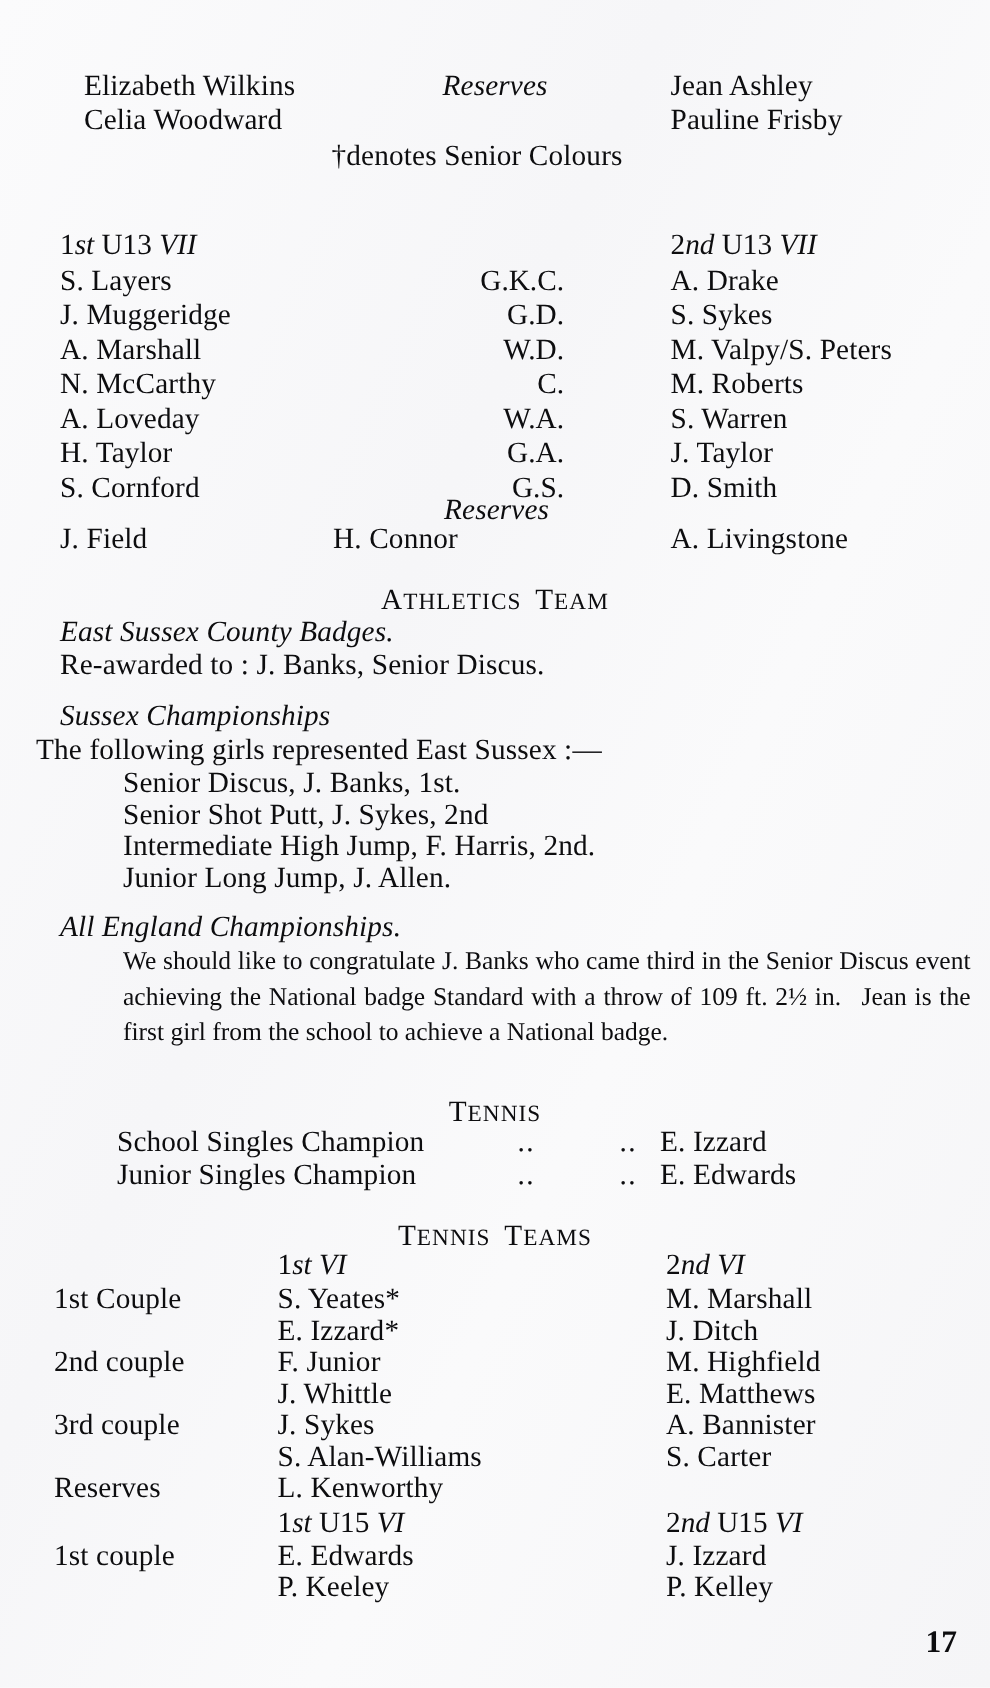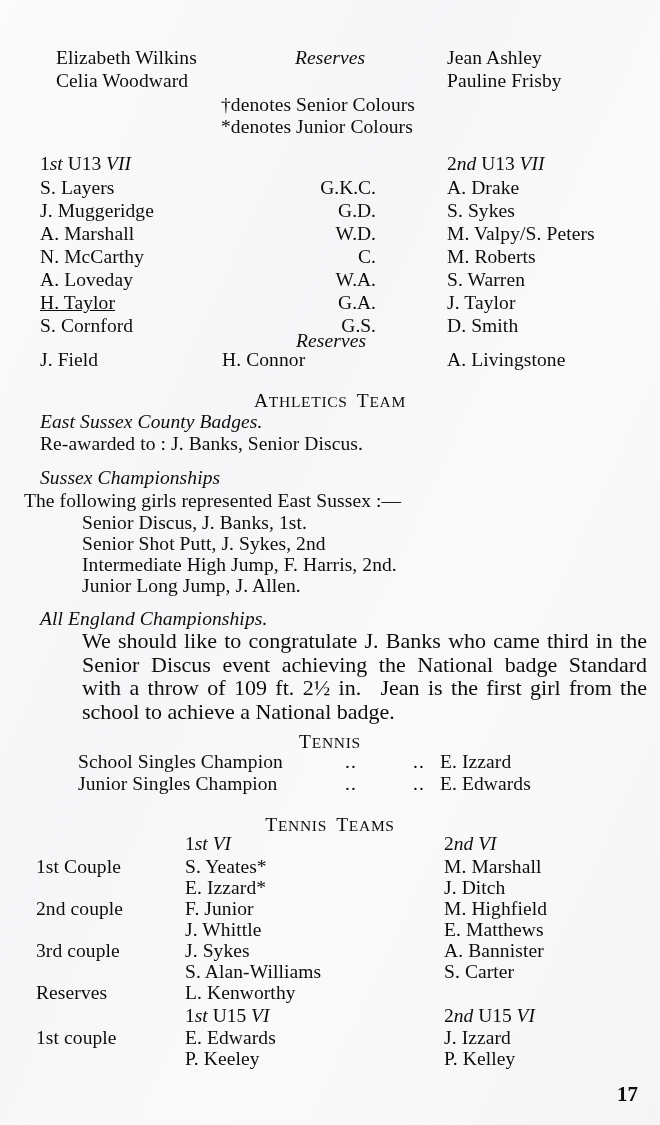--- a/index.html
+++ b/index.html
@@ -64,21 +64,21 @@
     right: 22px;
     bottom: 18px;
     font-size: 21px;
     font-weight: bold;
   }
 
   .para {
     position: absolute;
     left: 82px;
     width: 565px;
-    font-size: 22px;
+    font-size: 17px;
     line-height: 23.5px;
     text-align: justify;
     white-space: normal;
   }
 
   .indent { left: 82px; }
 
   .hdr-line { font-size: 19.5px; line-height: 23px; }
 </style>
 </head>
@@ -88,21 +88,20 @@
 
   <div class="abs nm col-left" style="top:69px;">Celia Woodward</div>
   <div class="abs nm col-left" style="top:46px;">Elizabeth Wilkins</div>
 
   <div class="abs nm ital" style="top:46px; left:295px;">Reserves</div>
 
   <div class="abs nm col-right" style="top:46px;">Jean Ashley</div>
   <div class="abs nm col-right" style="top:69px;">Pauline Frisby</div>
 
   <div class="abs nm" style="top:93px; left:221px;">†denotes Senior Colours</div>
-  <div class="abs nm" style="top:115px; left:221px;">*denotes Junior Colours</div>
 
   <div class="abs hdr-line" style="top:152px; left:40px;">
     <span>1</span><span class="ital">st</span>
     <span>U13</span>
     <span class="ital">VII</span>
   </div>
   <div class="abs hdr-line" style="top:152px; left:447px;">
     <span>2</span><span class="ital">nd</span>
     <span>U13</span>
     <span class="ital">VII</span>
@@ -121,21 +120,21 @@
   <div class="abs nm" style="top:222px; left:447px;">M. Valpy/S. Peters</div>
 
   <div class="abs nm" style="top:245px; left:40px;">N. McCarthy</div>
   <div class="pos-abbr" style="top:245px;">C.</div>
   <div class="abs nm" style="top:245px; left:447px;">M. Roberts</div>
 
   <div class="abs nm" style="top:268px; left:40px;">A. Loveday</div>
   <div class="pos-abbr" style="top:268px;">W.A.</div>
   <div class="abs nm" style="top:268px; left:447px;">S. Warren</div>
 
-  <div class="abs nm" style="top:291px; left:40px;text-decoration:underline;">H. Taylor</div>
+  <div class="abs nm" style="top:291px; left:40px;">H. Taylor</div>
   <div class="pos-abbr" style="top:291px;">G.A.</div>
   <div class="abs nm" style="top:291px; left:447px;text-align:right;">J. Taylor</div>
 
   <div class="abs nm" style="top:314px; left:40px;">S. Cornford</div>
   <div class="pos-abbr" style="top:314px;">G.S.</div>
   <div class="abs nm" style="top:314px; left:447px;">D. Smith</div>
 
   <div class="abs nm ital" style="top:329px; left:296px;">Reserves</div>
   <div class="abs nm" style="top:348px; left:40px;">J. Field</div>
   <div class="abs nm" style="top:348px; left:222px;">H. Connor</div>

